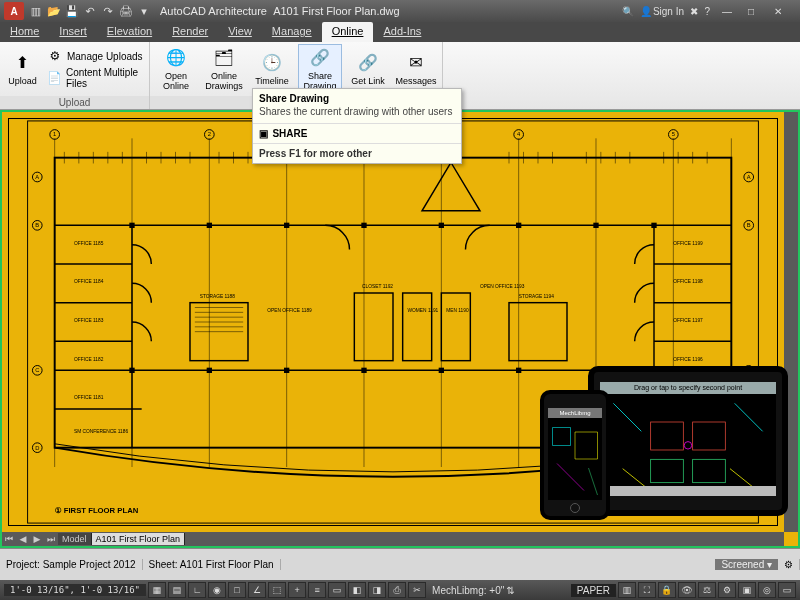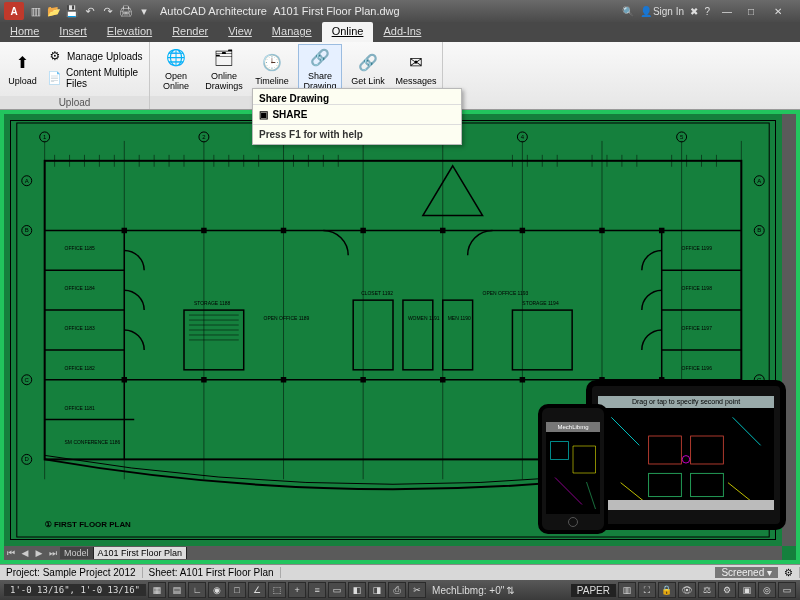--- a/index.html
+++ b/index.html
@@ -36,41 +36,41 @@
 
 
 .tooltip { position: absolute; left: 252px; top: 88px; width: 210px; background: #fdfef2; border: 1px solid #b8b8b8; box-shadow: 2px 2px 4px rgba(0,0,0,.3); font-size: 10px; z-index: 50; }
 .tooltip .tt-title { font-weight: bold; padding: 4px 6px 0 6px; }
 .tooltip .tt-body { padding: 2px 6px 6px 6px; color: #444; }
 .tooltip .tt-sep { border-top: 1px solid #ddd; }
 .tooltip .tt-share { padding: 4px 6px; display: flex; align-items: center; gap: 4px; font-weight: bold; }
 .tooltip .tt-help { padding: 4px 6px; font-weight: bold; color: #333; }
 
 
-.canvas { flex: 1; background: #15803d; position: relative; overflow: hidden; border: 4px solid #22c55e; }
+.canvas { flex: 1; background: #eab308; position: relative; overflow: hidden; border: 2px solid #22c55e; }
 .canvas .scrollbar-v { position: absolute; right: 0; top: 0; bottom: 14px; width: 14px; background: #5a5a5a; }
 .canvas .scrollbar-h { position: absolute; left: 0; right: 14px; bottom: 0; height: 14px; background: #5a5a5a; display: flex; align-items: center; }
 .scrollbar-h .tabbtn { background: #444; color: #ccc; font-size: 9px; padding: 1px 4px; border-right: 1px solid #222; }
 .scrollbar-h .nav { width: 14px; text-align: center; color: #ccc; font-size: 9px; }
 
 .floorplan { position: absolute; inset: 6px 20px 20px 6px; border: 1px solid #000; }
 .floorplan svg { width: 100%; height: 100%; }
 
 
 .devices { position: absolute; right: 10px; bottom: 30px; z-index: 30; }
 .tablet { width: 200px; height: 150px; background: #111; border: 6px solid #000; border-radius: 10px; position: relative; }
 .tablet .screen { position: absolute; inset: 10px 6px 14px 6px; background: #000; }
 .tablet .screen .bar { height: 12px; background: #9aa; font-size: 7px; text-align: center; color: #000; line-height: 12px; }
 .phone { width: 70px; height: 130px; background: #111; border: 4px solid #000; border-radius: 10px; position: absolute; left: -48px; bottom: -4px; }
 .phone .screen { position: absolute; inset: 14px 4px 16px 4px; background: #000; }
 .phone .homebtn { position: absolute; bottom: 3px; left: 50%; transform: translateX(-50%); width: 10px; height: 10px; border: 1px solid #555; border-radius: 50%; }
 .cadlines { position: absolute; inset: 12px 4px 14px 4px; }
 
 
-.statusbar1 { height: 16px; background: #d8d8d8; display: flex; font-size: 10px; align-items: center; border-top: 1px solid #888; }
+.statusbar1 { height: 32px; background: #d8d8d8; display: flex; font-size: 10px; align-items: center; border-top: 1px solid #888; }
 .statusbar1 .cell { padding: 0 6px; border-right: 1px solid #aaa; }
 .statusbar1 .spacer { flex: 1; }
 .statusbar1 .screened { background: #777; color: #eee; padding: 0 6px; }
 
 .statusbar2 { height: 20px; background: linear-gradient(#585858,#3a3a3a); display: flex; align-items: center; font-size: 10px; color: #ddd; gap: 2px; padding: 0 4px; }
 .statusbar2 .coord { background: #2d2d2d; padding: 1px 6px; font-family: monospace; font-size: 9px; }
 .statusbar2 .iconbtn { width: 18px; height: 16px; background: #4a4a4a; display: inline-flex; align-items: center; justify-content: center; border: 1px solid #2a2a2a; font-size: 9px; }
 .statusbar2 .spacer { flex: 1; }
 .statusbar2 .paper { background: #222; padding: 1px 6px; }
 
@@ -164,27 +164,28 @@
           <span class="ico">✉</span>
           <span>Messages</span>
         </div>
     </div>
     <div class="label">Content</div>
   </div>
 </div>
 
 <div class="tooltip">
   <div class="tt-title">Share Drawing</div>
+  <div class="tt-body">Shares the current drawing with other users</div>
   <div class="tt-sep"></div>
   <div class="tt-share">
       <span>▣</span>
       <span>SHARE</span>
     </div>
   <div class="tt-sep"></div>
-  <div class="tt-help">Press F1 for with help</div>
+  <div class="tt-help">Press F1 for more other</div>
 </div>
 
 <div class="canvas">
   <div class="floorplan">
     <svg viewBox="0 0 760 420">
 
       <rect x="2" y="2" width="756" height="416" fill="none" stroke="#000" stroke-width="1"></rect>
 
       <rect x="30" y="40" width="700" height="300" fill="none" stroke="#000" stroke-width="2"></rect>
 

